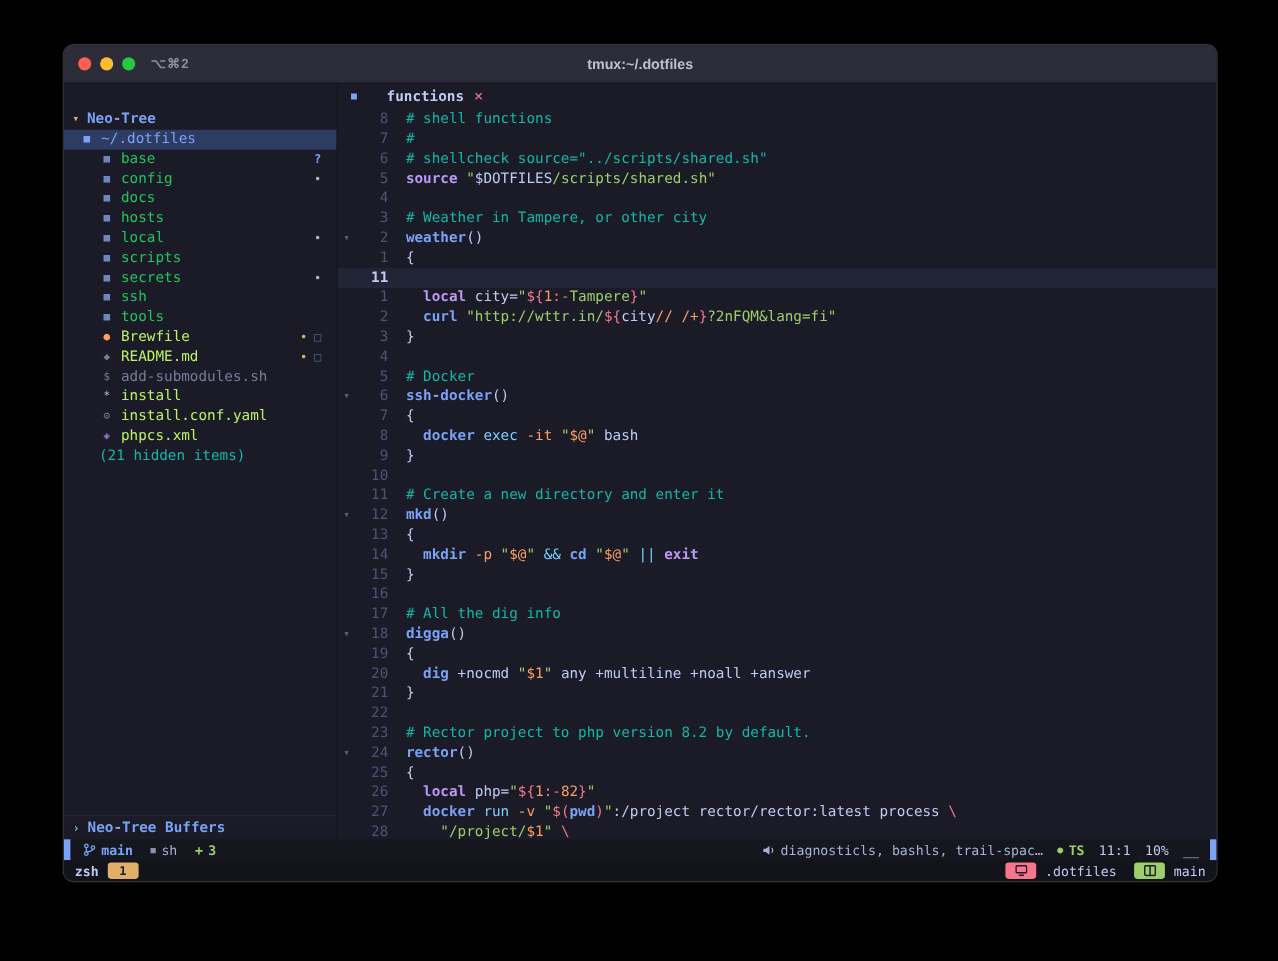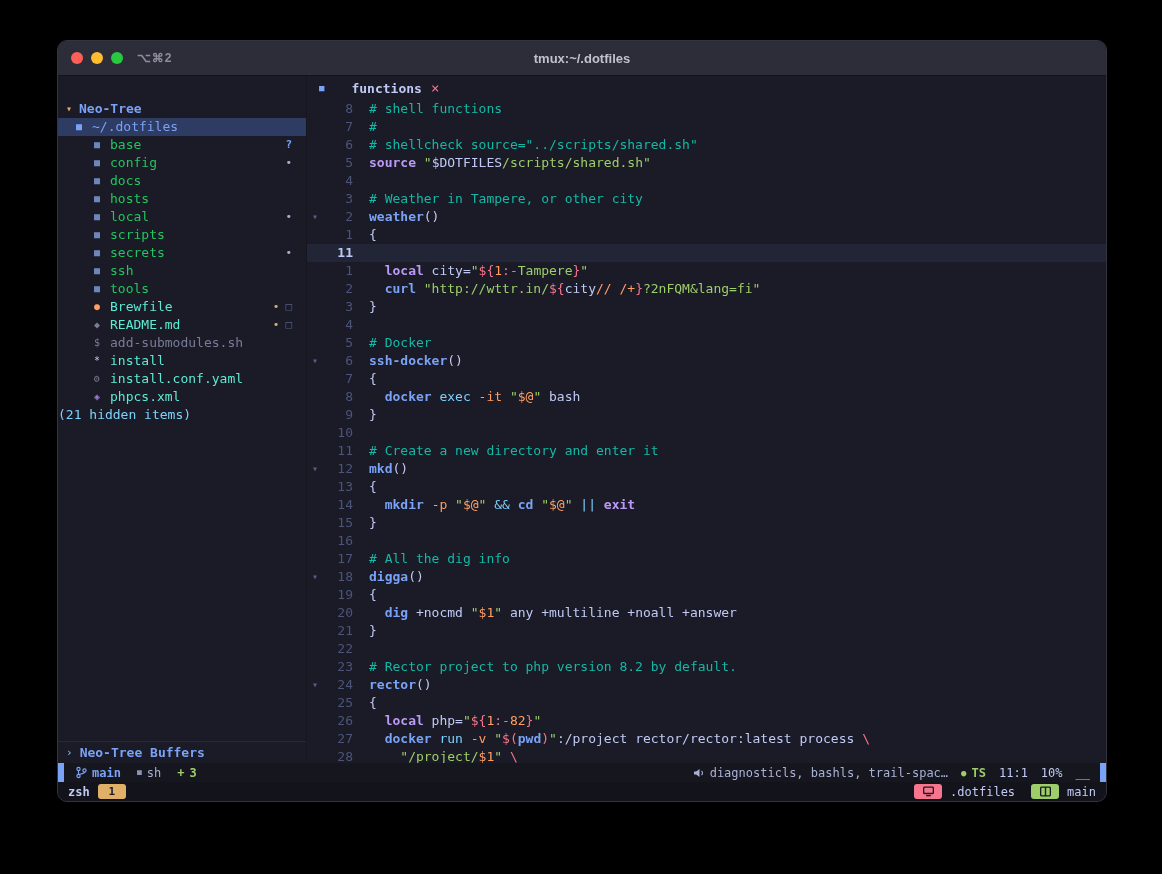--- a/index.html
+++ b/index.html
@@ -21,24 +21,24 @@
   .hdr-arrow{color:#e0af68;font-size:10px;}
   .hdr-title{color:#7aa2f7;font-weight:bold;text-align:right;}
   .tree-row{height:18px;display:flex;align-items:center;padding-right:14px;white-space:pre;}
   .tree-row.ind0{padding-left:14px;}
   .tree-row.ind1{padding-left:32px;}
   .tree-row.selected{background:#2e3c64;}
   .tree-icon{flex:0 0 14px;width:14px;text-align:center;font-size:10px;margin-right:6px;}
   .ic-folder{color:#6d87bd}.ic-root{color:#7aa2f7}.ic-orange{color:#ff9e64}.ic-gray{color:#787c99}
   .ic-light{color:#c0caf5}.ic-purple{color:#9d7cd8}
   .lbl-blue{color:#22c55e;font-weight:normal}.lbl-root{color:#7aa2f7;font-weight:normal}
-  .lbl-fg{color:#5eead4}.lbl-dim{color:#787c99}
+  .lbl-fg{color:#bef264}.lbl-dim{color:#787c99}
   .tree-badges{margin-left:auto;display:flex;gap:6px;font-size:11px;}
   .b-blue{color:#7aa2f7;font-weight:bold}.b-dot{color:#a9b1d6}.b-yellow{color:#e0af68}.b-dim{color:#565f89}
-  .hidden-note{color:#7dd3fc;height:18px;line-height:18px;}
+  .hidden-note{color:#14b8a6;height:18px;line-height:18px;padding-left:32px;}
   .sidebar-fill{flex:1;}
   .buffers-header{flex:0 0 21px;border-top:1px solid #24283b;display:flex;align-items:center;gap:7px;padding-left:8px;}
   .buf-arrow{color:#7dcfff;font-size:11px;}
   .buf-title{color:#7aa2f7;font-weight:bold;text-align:center;}
   
   .editor{flex:1;min-width:0;display:flex;flex-direction:column;border-left:1px solid #16161e;}
   .tabbar{flex:0 0 24px;display:flex;align-items:center;padding-left:12px;font-size:13px;}
   .tab{display:flex;align-items:center;gap:7px;}
   .tab-icon{color:#7aa2f7;font-size:9px;}
   .tab-label{color:#c0caf5;font-weight:bold;margin-left:20px;}

